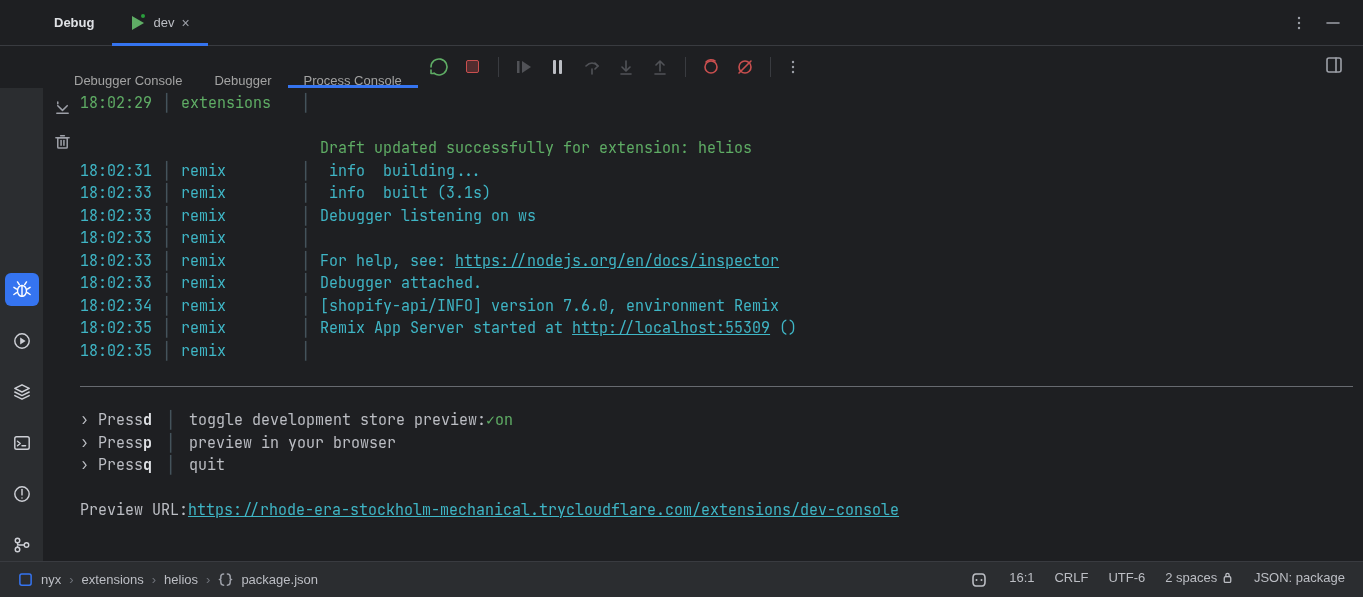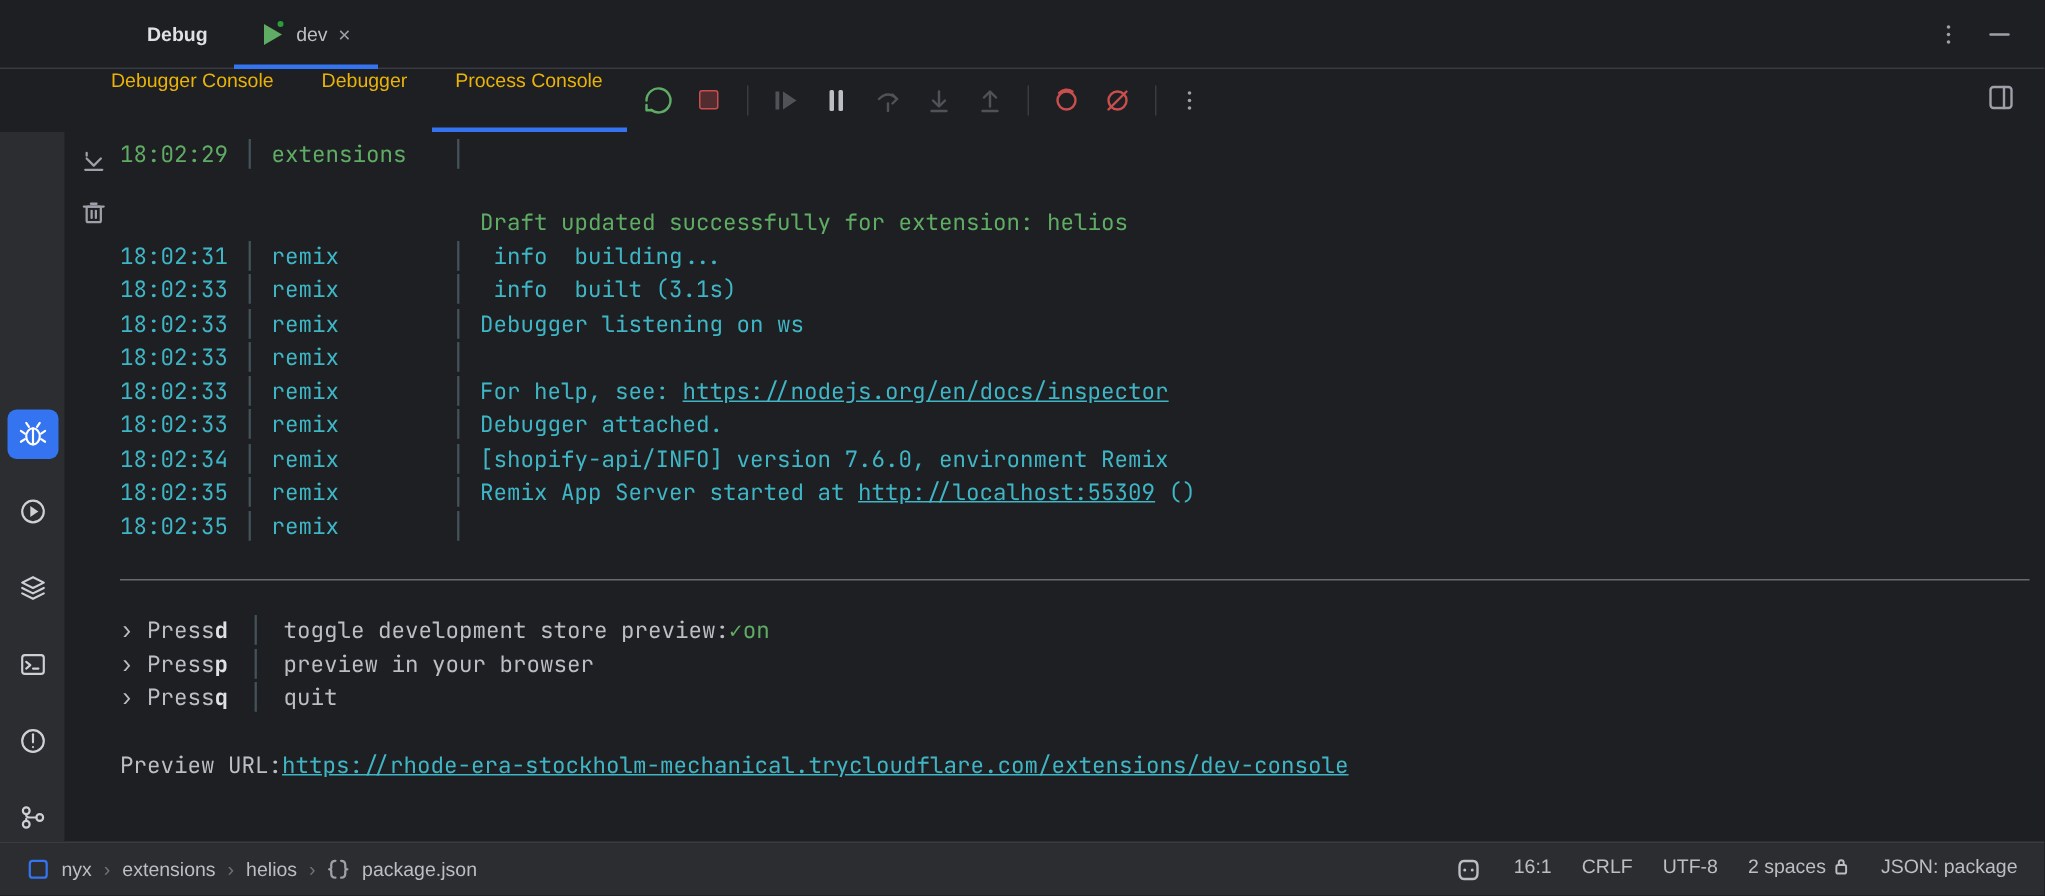--- a/index.html
+++ b/index.html
@@ -11,21 +11,21 @@
   font-family: -apple-system, BlinkMacSystemFont, "Segoe UI", sans-serif;
   font-size: 13px;
   overflow: hidden;
   display: flex;
   flex-direction: column;
 }
 .top-tabs {
   height: 46px;
   display: flex;
   align-items: center;
-  padding-left: 80px;
+  padding-left: 36px;
   border-bottom: 1px solid #393b40;
 }
 .top-tab {
   padding: 0 18px;
   height: 46px;
   display: flex;
   align-items: center;
   gap: 7px;
   position: relative;
 }
@@ -71,22 +71,22 @@
   display: flex;
   align-items: center;
   padding-left: 58px;
   gap: 0;
   border-bottom: 1px solid #1e1f22;
 }
 .debug-tab {
   padding: 0 16px;
   height: 42px;
   display: flex;
-  align-items: flex-start;
-  color: #eab308;
+  align-items: flex-end;
+  color: #a3a3a3;
   position: relative;
 }
 .debug-tab.active::after {
   content: "";
   position: absolute;
   bottom: 0; left: 0; right: 0;
   height: 3px;
   background: #3574f0;
 }
 .toolbar-group {
@@ -437,21 +437,21 @@
     <span>package.json</span>
   </span>
   <div class="status-right">
     <svg width="20" height="20" viewBox="0 0 20 20">
         <path d="M4 8 Q4 4 7 4 h6 Q16 4 16 8 v4 Q16 16 13 16 h-6 Q4 16 4 12 z"></path>
         <circle cx="7.5" cy="10" r="1" fill="currentColor" stroke="none"></circle>
         <circle cx="12.5" cy="10" r="1" fill="currentColor" stroke="none"></circle>
       </svg>
     <span>16:1</span>
     <span>CRLF</span>
-    <span>UTF-8</span>
+    <span>UTF-6</span>
     <span><span>2 spaces</span>
       <svg width="13" height="13" viewBox="0 0 16 16" style="vertical-align:-2px">
           <rect x="4" y="7" width="8" height="7" rx="1.5"></rect>
           <path d="M6 7 v-2 a2 2 0 0 1 4 0 v2"></path>
         </svg>
     </span>
     <span>JSON: package</span>
   </div>
 </div>
 

